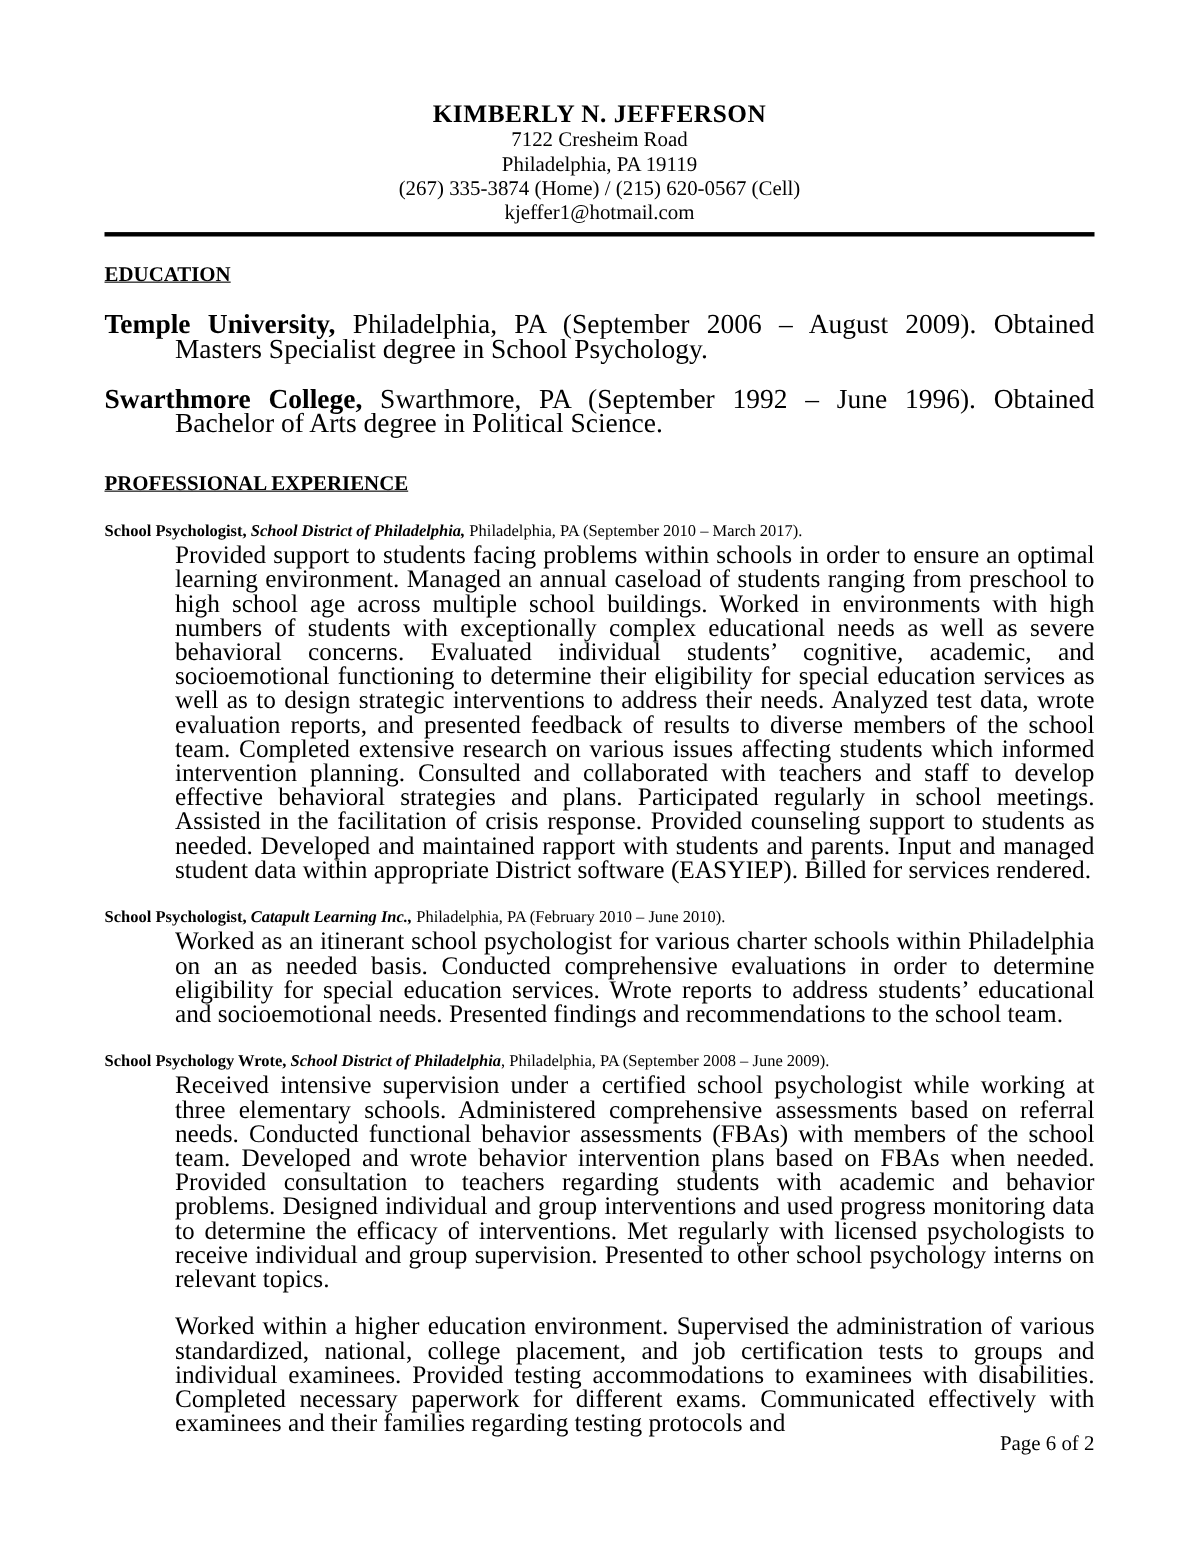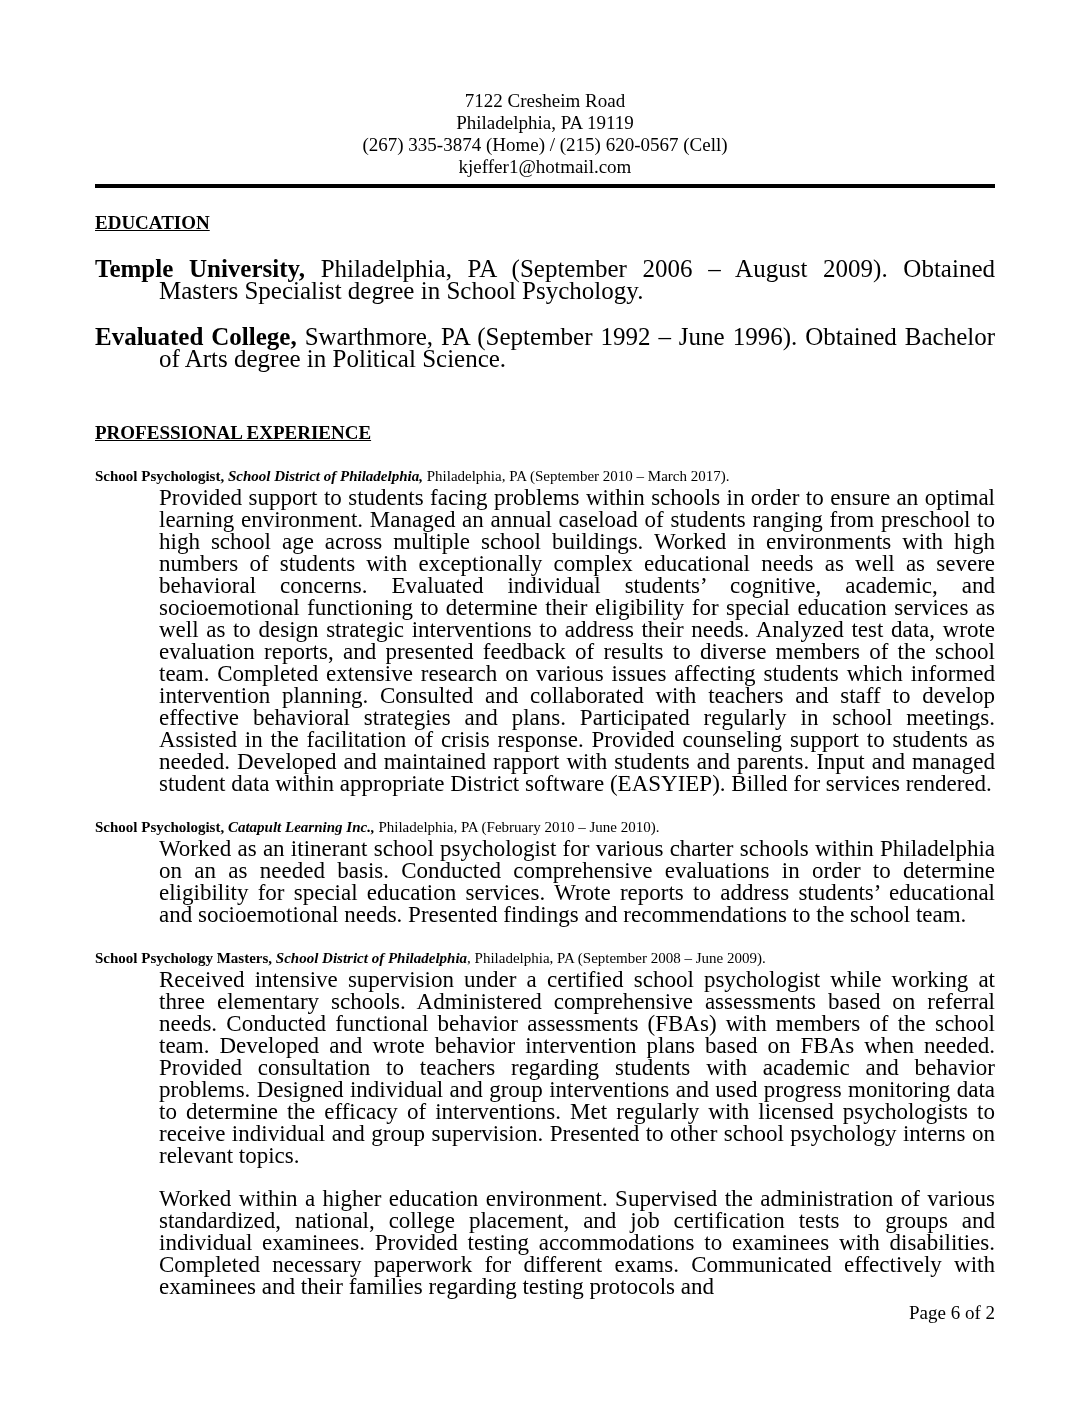--- a/index.html
+++ b/index.html
@@ -41,21 +41,21 @@
     margin-top: 6px;
   }
   .section-heading {
     margin: 24px 0 0 0;
     font-size: 19px;
     line-height: 22px;
     font-weight: 700;
     text-decoration: underline;
   }
   .section-heading.mt-lg {
-    margin-top: 52px;
+    margin-top: 32px;
     text-decoration: underline;
   }
   .edu-entry {
     margin: 24px 0 0 0;
     font-size: 25px;
     line-height: 22px;
     padding-left: 64px;
     text-indent: -64px;
     text-align: justify;
   }
@@ -83,51 +83,52 @@
     font-size: 19px;
     line-height: 22px;
   }
 </style>
 </head>
 <body>
 
 <div class="page">
 
   <header class="header">
+    <div class="name">KIMBERLY N. JEFFERSON</div>
     <div class="addr">7122 Cresheim Road</div>
     <div class="addr">Philadelphia, PA 19119</div>
     <div class="addr">(267) 335-3874 (Home) / (215) 620-0567 (Cell)</div>
     <div class="addr">kjeffer1@hotmail.com</div>
   </header>
 
   <div class="divider"></div>
 
   <section>
     <h2 class="section-heading">EDUCATION</h2>
 
     <p class="edu-entry"><span class="b">Temple University,</span><span> Philadelphia, PA (September 2006 – August 2009). Obtained Masters Specialist degree in School Psychology.</span></p>
 
-    <p class="edu-entry"><span class="b">Evaluated College,</span><span> Swarthmore, PA (September 1992 – June 1996). Obtained Bachelor of Arts degree in Political Science.</span></p>
+    <p class="edu-entry"><span class="b">Swarthmore College,</span><span> Swarthmore, PA (September 1992 – June 1996). Obtained Bachelor of Arts degree in Political Science.</span></p>
   </section>
 
   <section>
     <h2 class="section-heading mt-lg">PROFESSIONAL EXPERIENCE</h2>
 
     <div class="job">
       <p class="job-heading"><span class="b">School Psychologist, </span><span class="bi">School District of Philadelphia,</span><span> Philadelphia, PA (September 2010 – March 2017).</span></p>
       <p class="job-desc">Provided support to students facing problems within schools in order to ensure an optimal learning environment. Managed an annual caseload of students ranging from preschool to high school age across multiple school buildings. Worked in environments with high numbers of students with exceptionally complex educational needs as well as severe behavioral concerns. Evaluated individual students’ cognitive, academic, and socioemotional functioning to determine their eligibility for special education services as well as to design strategic interventions to address their needs. Analyzed test data, wrote evaluation reports, and presented feedback of results to diverse members of the school team. Completed extensive research on various issues affecting students which informed intervention planning. Consulted and collaborated with teachers and staff to develop effective behavioral strategies and plans. Participated regularly in school meetings. Assisted in the facilitation of crisis response. Provided counseling support to students as needed. Developed and maintained rapport with students and parents. Input and managed student data within appropriate District software (EASYIEP). Billed for services rendered.</p>
     </div>
 
     <div class="job">
       <p class="job-heading"><span class="b">School Psychologist, </span><span class="bi">Catapult Learning Inc.,</span><span> Philadelphia, PA (February 2010 – June 2010).</span></p>
       <p class="job-desc">Worked as an itinerant school psychologist for various charter schools within Philadelphia on an as needed basis. Conducted comprehensive evaluations in order to determine eligibility for special education services. Wrote reports to address students’ educational and socioemotional needs. Presented findings and recommendations to the school team.</p>
     </div>
 
     <div class="job">
-      <p class="job-heading"><span class="b">School Psychology Masters, </span><span class="bi">School District of Philadelphia</span><span>, Philadelphia, PA (September 2008 – June 2009).</span></p>
+      <p class="job-heading"><span class="b">School Psychology Wrote, </span><span class="bi">School District of Philadelphia</span><span>, Philadelphia, PA (September 2008 – June 2009).</span></p>
       <p class="job-desc">Received intensive supervision under a certified school psychologist while working at three elementary schools. Administered comprehensive assessments based on referral needs. Conducted functional behavior assessments (FBAs) with members of the school team. Developed and wrote behavior intervention plans based on FBAs when needed. Provided consultation to teachers regarding students with academic and behavior problems. Designed individual and group interventions and used progress monitoring data to determine the efficacy of interventions. Met regularly with licensed psychologists to receive individual and group supervision. Presented to other school psychology interns on relevant topics.</p>
     </div>
 
     <div class="job">
       <p class="job-desc">Worked within a higher education environment. Supervised the administration of various standardized, national, college placement, and job certification tests to groups and individual examinees. Provided testing accommodations to examinees with disabilities. Completed necessary paperwork for different exams. Communicated effectively with examinees and their families regarding testing protocols and</p>
     </div>
   </section>
 
   <div class="footer">Page 6 of 2</div>
 

